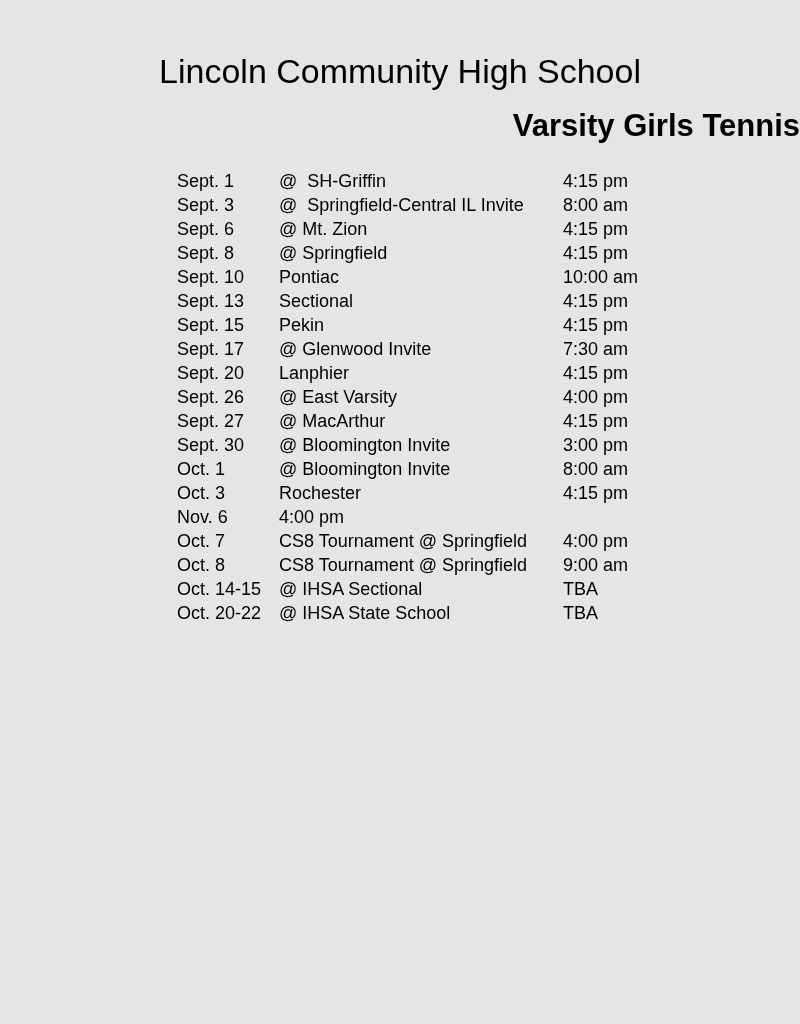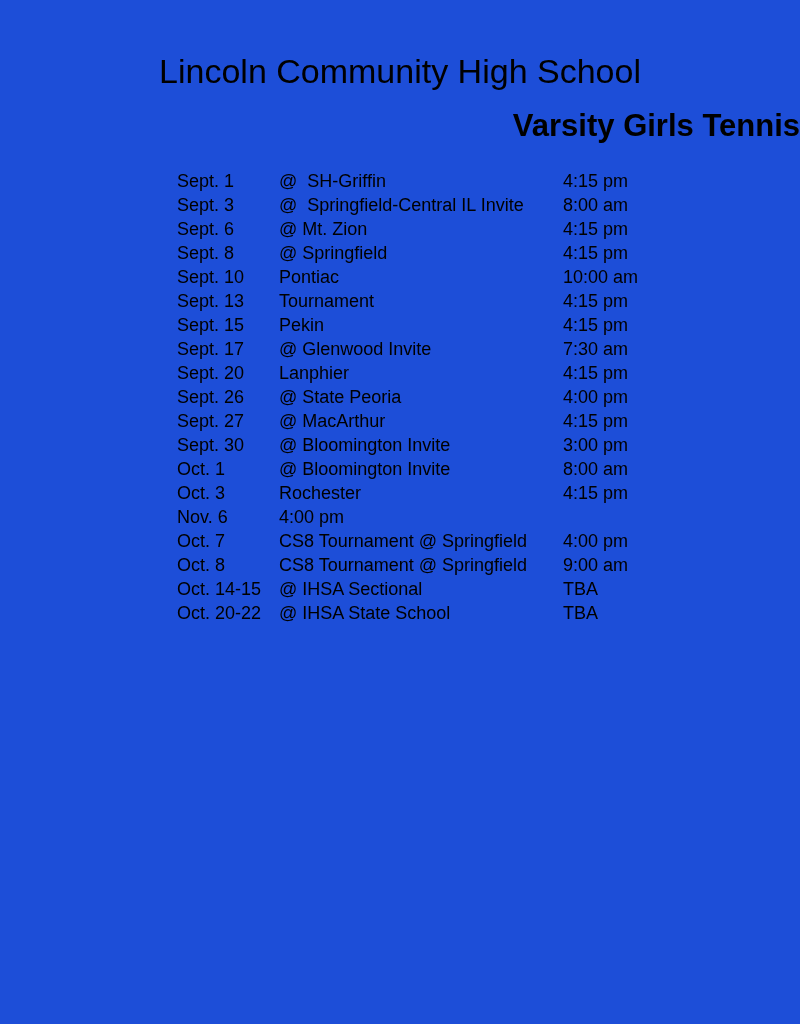--- a/index.html
+++ b/index.html
@@ -6,21 +6,21 @@
   html, body {
     width: 800px; height: 1024px;
     background: #ffffff;
     font-family: "Liberation Sans", sans-serif;
     color: #000000;
     overflow: hidden;
   }
   .page {
     position: relative;
     width: 800px; height: 1024px;
-    background: #1d4ed8;
+    background: #e5e5e5;
   }
   .title {
     position: absolute;
     top: 52px; left: 0; width: 800px;
     text-align: center;
     font-size: 34px;
     font-weight: 400;
     letter-spacing: 0px;
     white-space: pre;
   }
@@ -76,41 +76,41 @@
       <span class="cell opponent">@ Springfield</span>
       <span class="cell time">4:15 pm</span>
     </div>
     <div class="row">
       <span class="cell date">Sept. 10</span>
       <span class="cell opponent">Pontiac</span>
       <span class="cell time">10:00 am</span>
     </div>
     <div class="row">
       <span class="cell date">Sept. 13</span>
-      <span class="cell opponent">Tournament</span>
+      <span class="cell opponent">Sectional</span>
       <span class="cell time">4:15 pm</span>
     </div>
     <div class="row">
       <span class="cell date">Sept. 15</span>
       <span class="cell opponent">Pekin</span>
       <span class="cell time">4:15 pm</span>
     </div>
     <div class="row">
       <span class="cell date">Sept. 17</span>
       <span class="cell opponent">@ Glenwood Invite</span>
       <span class="cell time">7:30 am</span>
     </div>
     <div class="row">
       <span class="cell date">Sept. 20</span>
       <span class="cell opponent">Lanphier</span>
       <span class="cell time">4:15 pm</span>
     </div>
     <div class="row">
       <span class="cell date">Sept. 26</span>
-      <span class="cell opponent">@ State Peoria</span>
+      <span class="cell opponent">@ East Varsity</span>
       <span class="cell time">4:00 pm</span>
     </div>
     <div class="row">
       <span class="cell date">Sept. 27</span>
       <span class="cell opponent">@ MacArthur</span>
       <span class="cell time">4:15 pm</span>
     </div>
     <div class="row">
       <span class="cell date">Sept. 30</span>
       <span class="cell opponent">@ Bloomington Invite</span>

